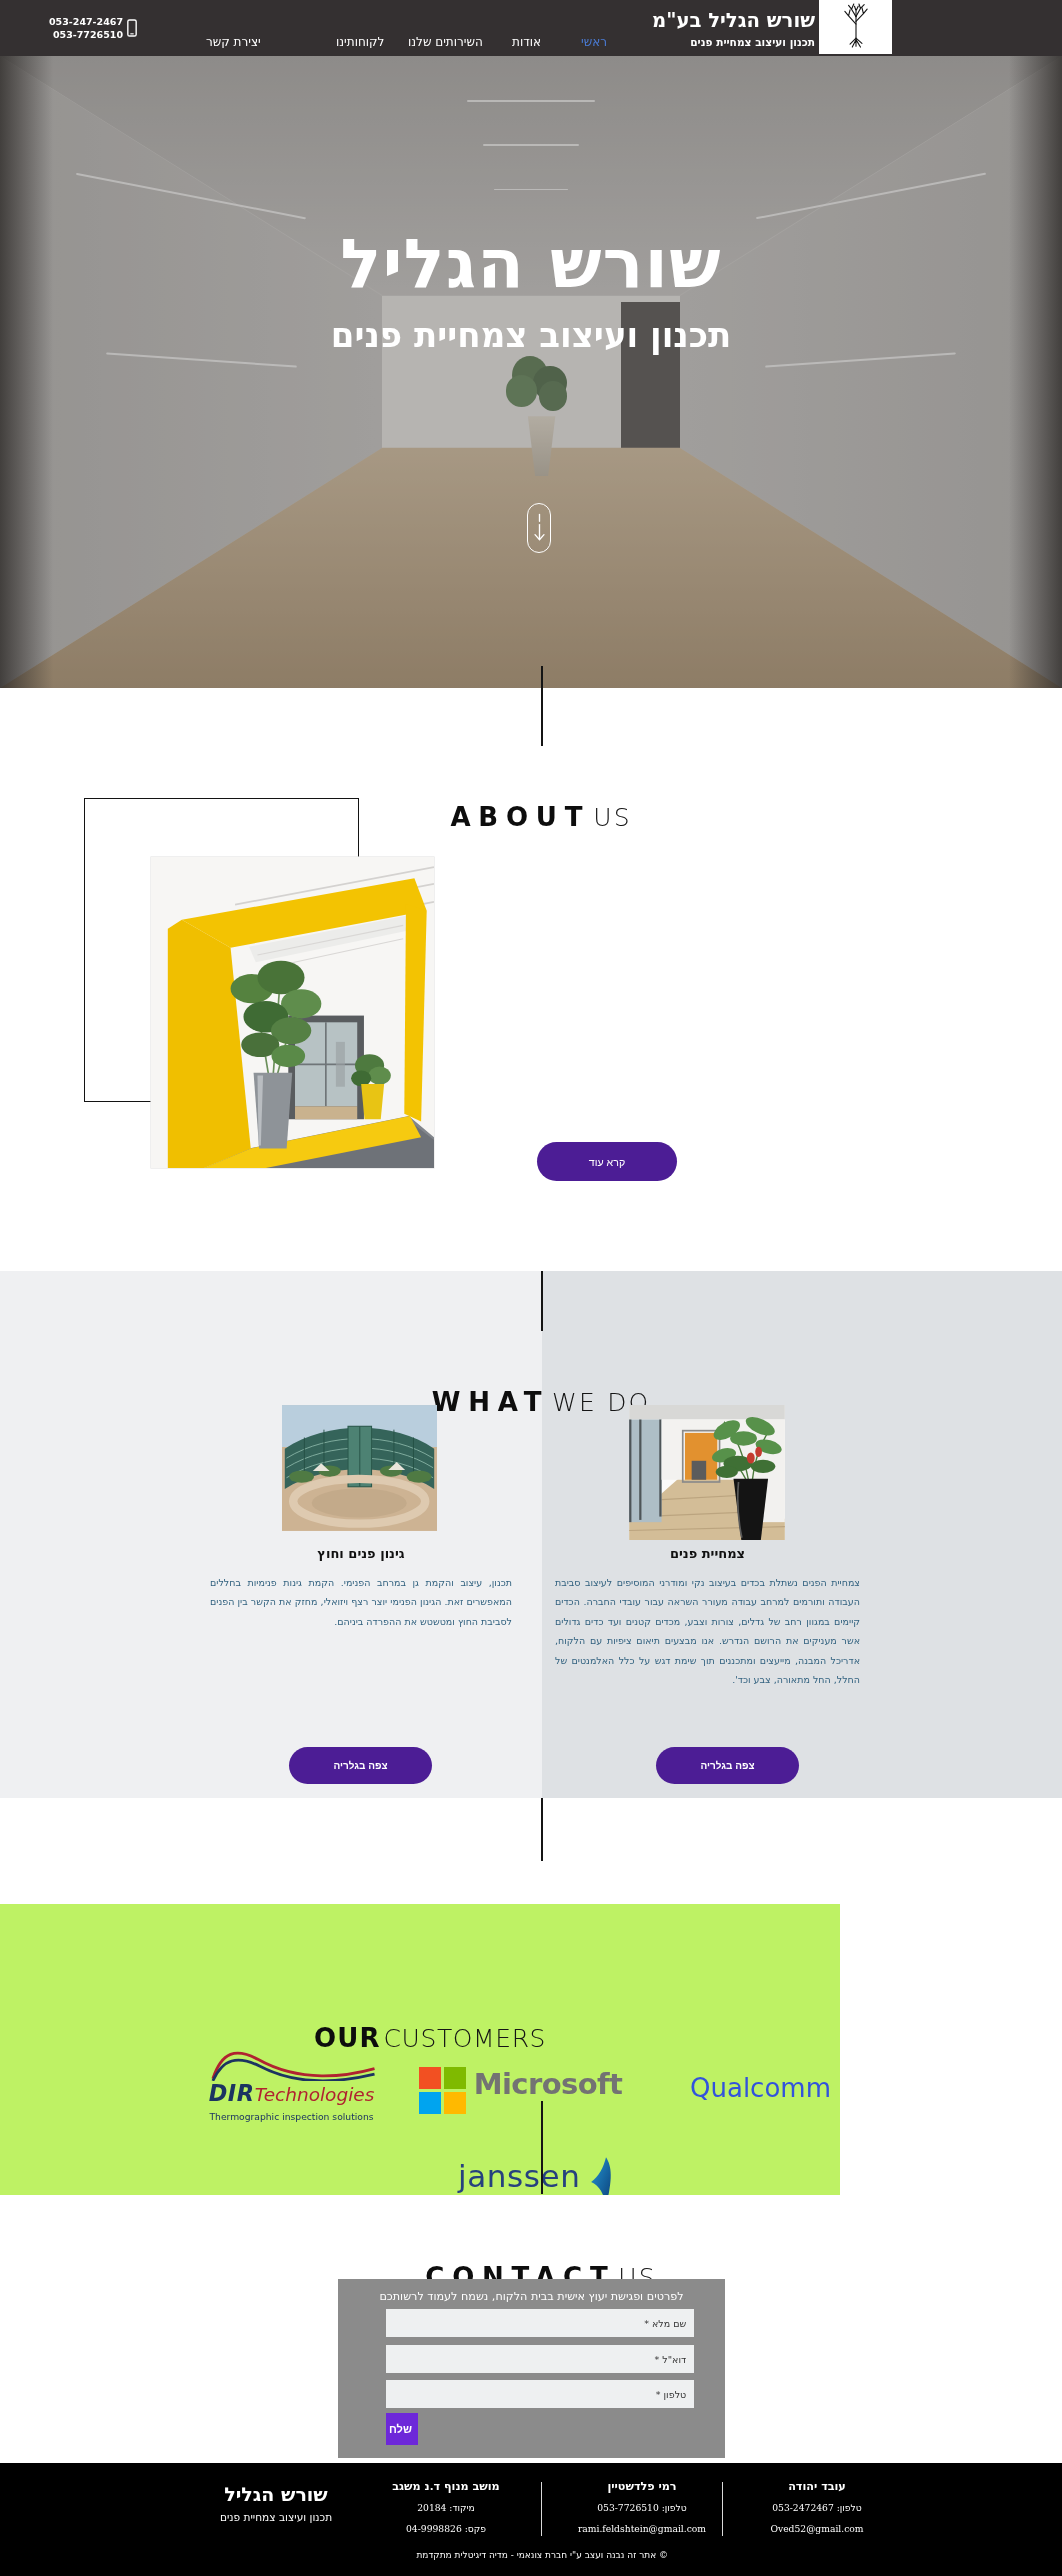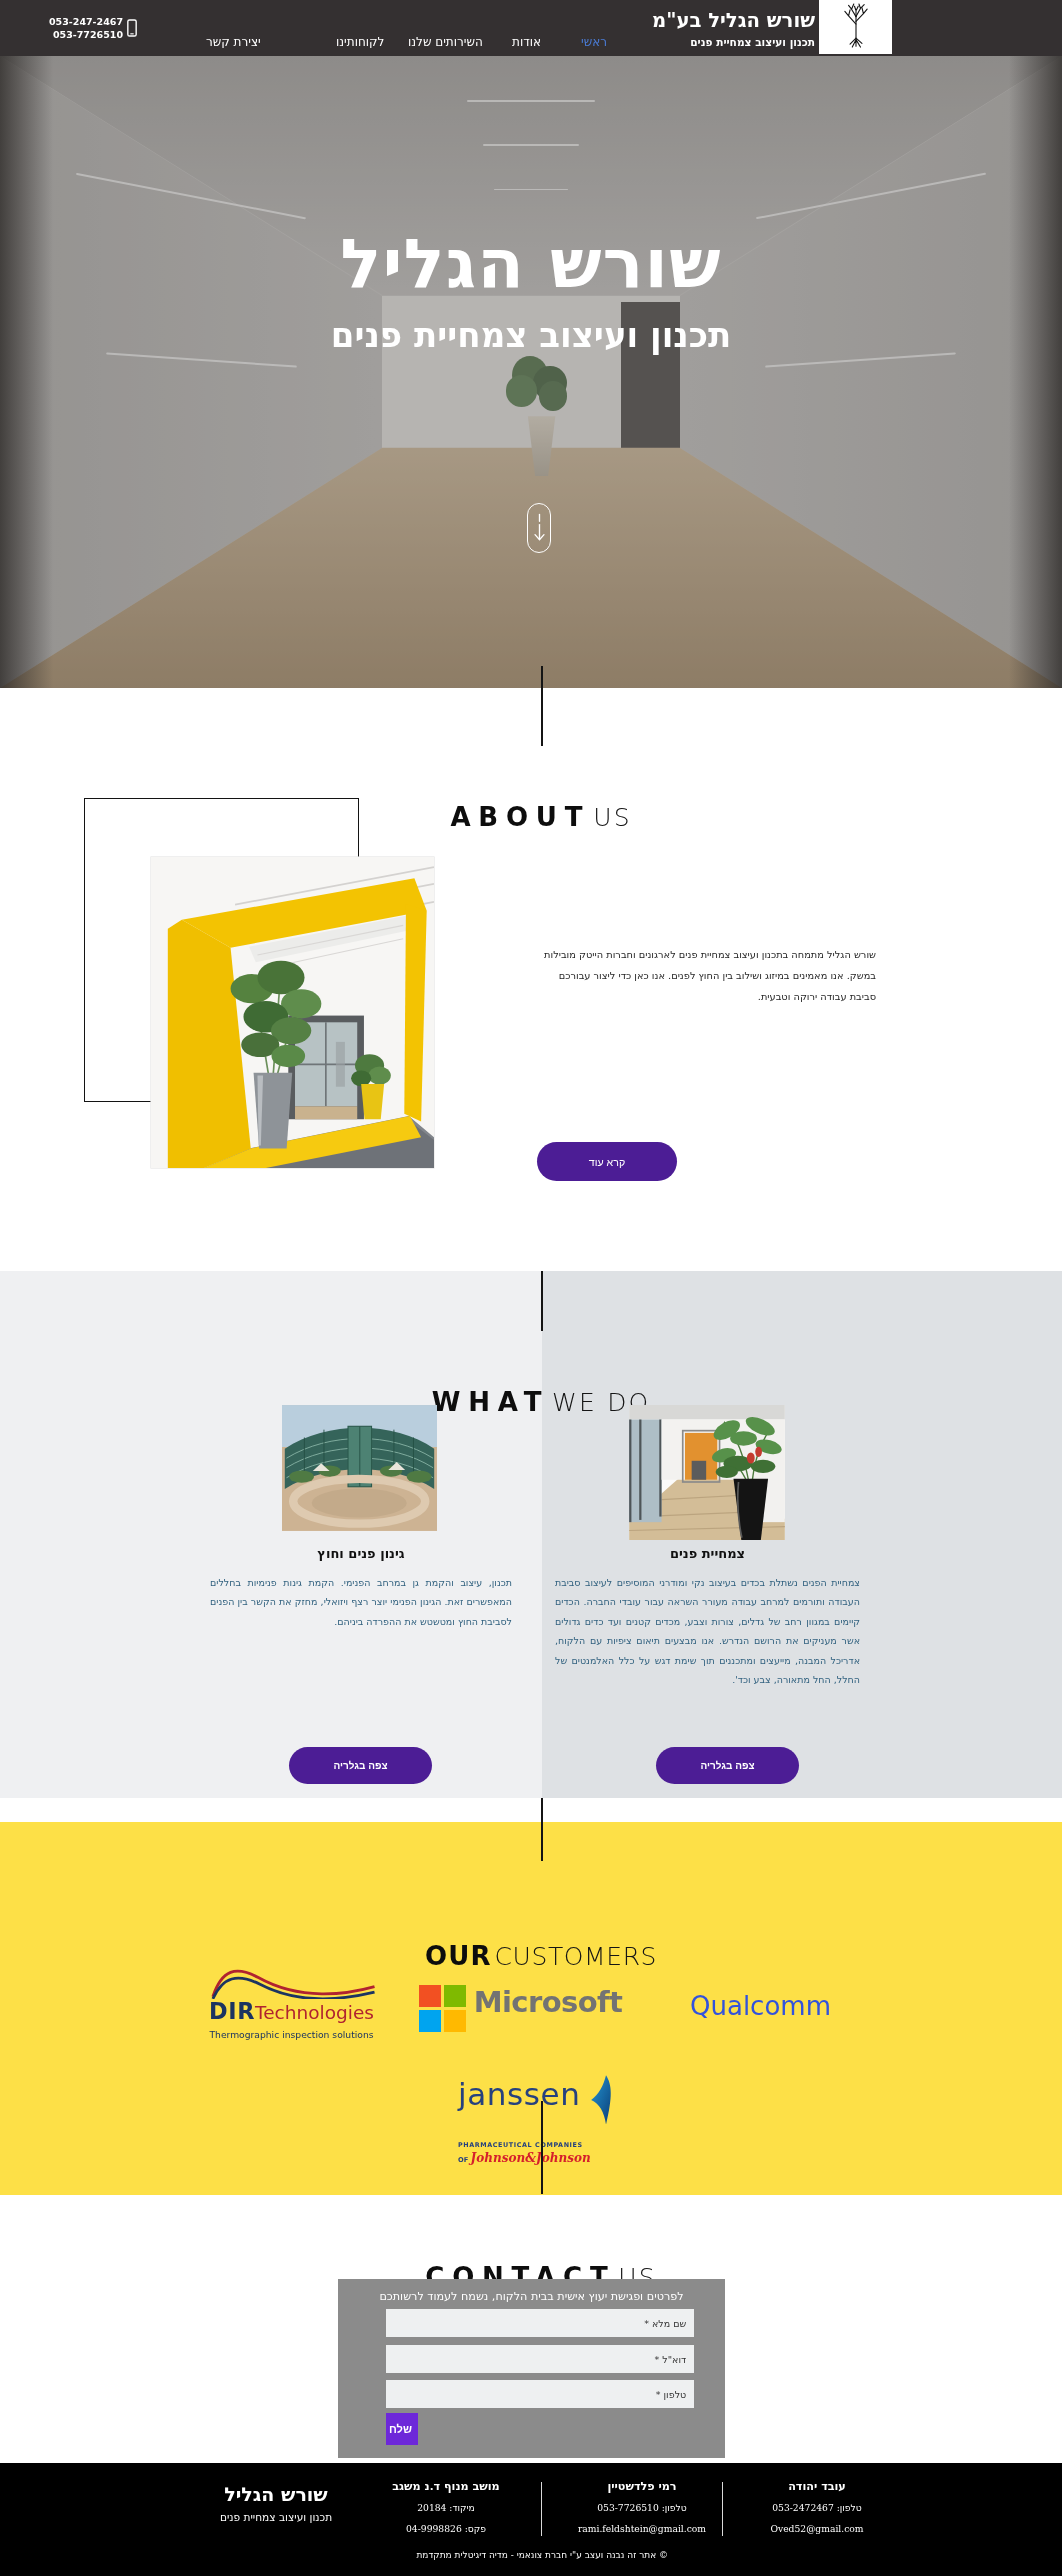--- a/index.html
+++ b/index.html
@@ -73,23 +73,23 @@
   #services{position:absolute;top:1271px;left:0;width:1062px;height:527px;}
   .srv-bg-l{position:absolute;top:0;left:0;width:542px;height:100%;background:#eff0f2;}
   .srv-bg-r{position:absolute;top:0;left:542px;width:520px;height:100%;background:#dee1e4;}
   .srv-img{position:absolute;top:134px;overflow:hidden;}
   .card-title{position:absolute;top:275px;text-align:center;font-size:13px;font-weight:bold;color:#111;direction:rtl;}
   .card-text{position:absolute;top:302px;direction:rtl;text-align:justify;color:#31617f;
     font-size:9.5px;line-height:2.05;}
   .btn-gal{top:476px;width:143px;height:37px;font-size:10px;font-weight:bold;}
 
   
-  #customers{position:absolute;top:1822px;left:0;width:1062px;height:397px;background:#fde047;}
+  #customers{position:absolute;top:1904px;left:0;width:840px;height:397px;background:#bef264;}
   .logo-dir{position:absolute;top:142px;left:202px;width:179px;text-align:center;}
-  .dir-row{white-space:nowrap;margin-top:-3.4px;}
+  .dir-row{font-style:italic;white-space:nowrap;margin-top:-3.4px;}
   .dir-name{font-weight:900;font-size:22.4px;color:#1c3461;letter-spacing:0.6px;}
   .dir-name2{font-weight:400;font-size:18.5px;color:#b02330;}
   .dir-tag{font-size:9.2px;color:#1c3461;margin-top:5.6px;}
   .logo-ms{position:absolute;top:163px;left:419px;display:flex;align-items:flex-start;gap:7.8px;}
   .ms-grid{display:grid;grid-template-columns:22.4px 22.4px;grid-template-rows:22.4px 22.4px;gap:2.2px;}
   .ms-text{font-size:29px;font-weight:600;color:#737373;letter-spacing:-0.6px;}
   .logo-qc{position:absolute;top:169px;left:690px;font-size:26px;font-weight:500;color:#3253dc;letter-spacing:0px;}
   .logo-janssen{position:absolute;top:245px;left:458px;width:157px;}
   .jn-row{display:flex;align-items:flex-start;gap:9px;}
   .jn-text{font-size:31px;font-weight:500;color:#26417e;letter-spacing:0.6px;line-height:1;margin-top:12.3px;}
@@ -254,21 +254,20 @@
       </g>
 
       <g>
         <ellipse cx="390" cy="372" rx="26" ry="20" fill="#4e7a3f"></ellipse>
         <ellipse cx="408" cy="390" rx="20" ry="16" fill="#5f8d4c"></ellipse>
         <ellipse cx="375" cy="395" rx="18" ry="14" fill="#3f6b34"></ellipse>
         <polygon points="375,405 416,405 410,468 381,468" fill="#e8c414"></polygon>
       </g>
     </svg>
   </div>
-  <div class="about-par">שורש הגליל מתמחה בתכנון ועיצוב צמחיית פנים לארגונים וחברות הייטק מובילות במשק. אנו מאמינים במיזוג ושילוב בין החוץ לפנים. אנו כאן כדי ליצור עבורכם סביבת עבודה ירוקה וטבעית.</div>
   <button class="pill-btn btn-read">קרא עוד</button>
 </div>
 
 <div id="services">
   <div class="srv-bg-l"></div>
   <div class="srv-bg-r"></div>
   <div class="sec-heading" style="top:84px;">
     <span class="b">WHAT</span>
     <span class="l">WE DO</span>
   </div>

